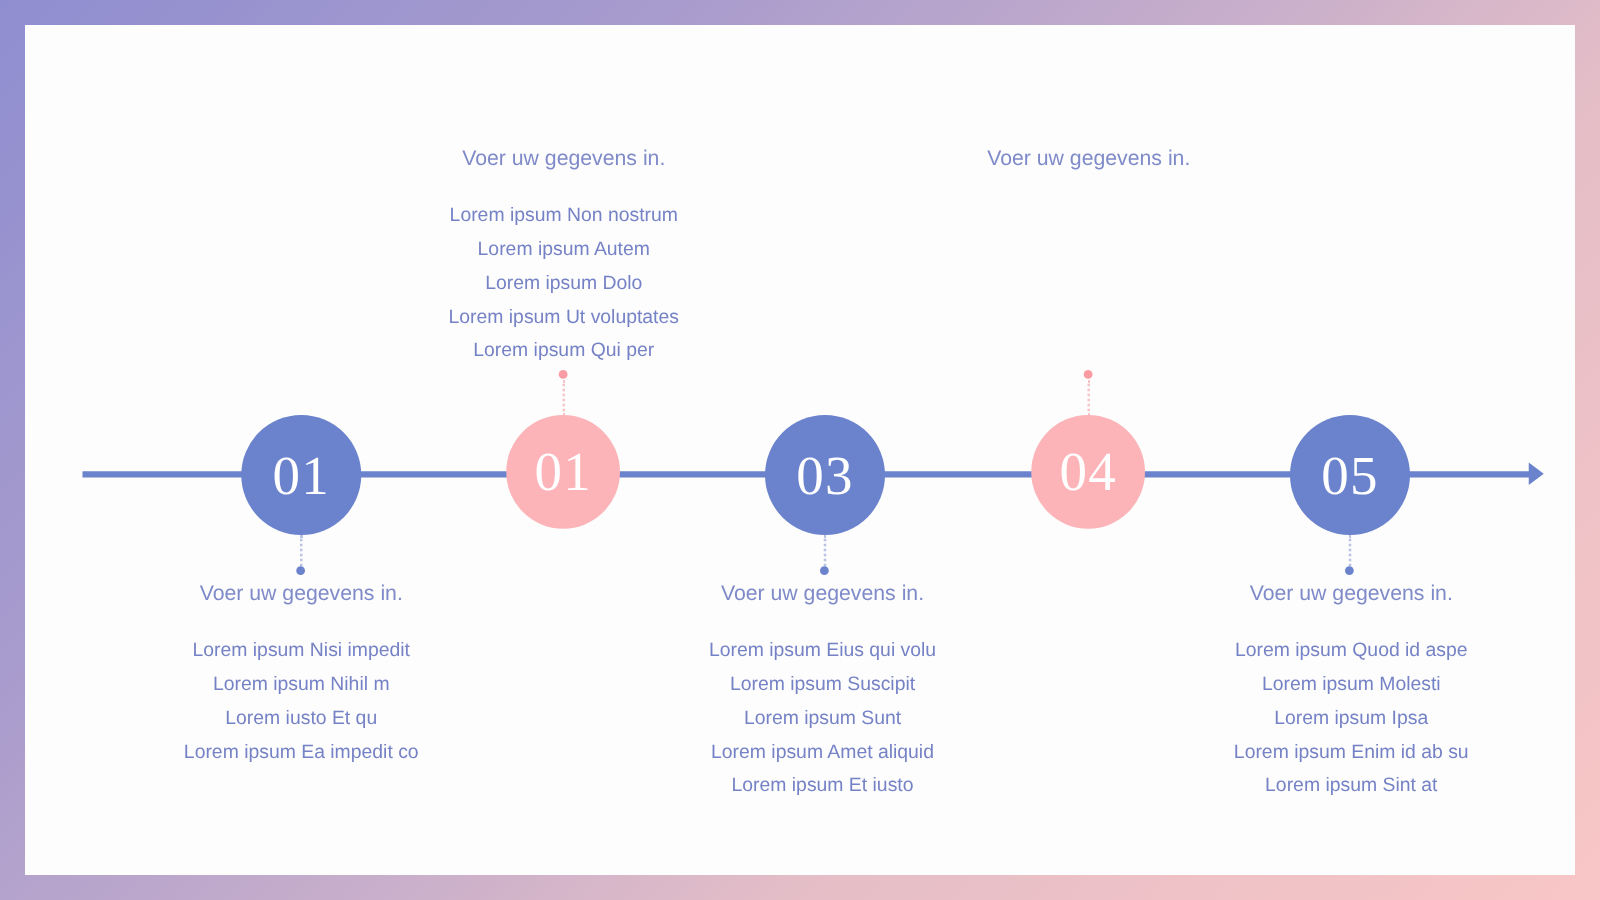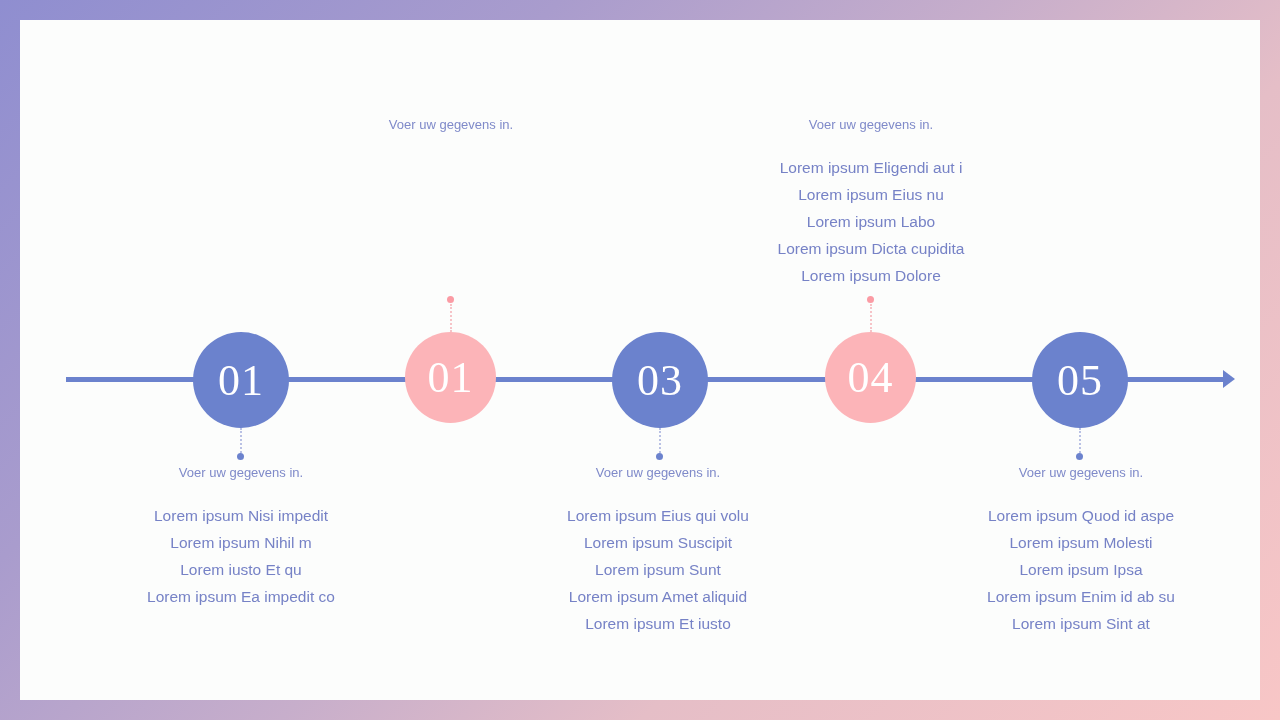--- a/index.html
+++ b/index.html
@@ -97,21 +97,21 @@
   .dot-u2 { left: 427px; top: 276px; }
   .dot-u4 { left: 847px; top: 276px; }
 
   
   .text-block {
     position: absolute;
     width: 300px;
     text-align: center;
   }
   .block-heading {
-    font-size: 13px;
+    font-size: 17px;
     color: #7f8ac9;
     margin: 0 0 22px 0;
     font-weight: normal;
   }
   .block-list {
     list-style: none;
     margin: 0;
     padding: 0;
   }
   .block-list li {
@@ -151,31 +151,31 @@
   <div class="conn-dot dot-d5"></div>
 
   <div class="step-circle blue c1">01</div>
   <div class="step-circle pink c2">01</div>
   <div class="step-circle blue c3">03</div>
   <div class="step-circle pink c4">04</div>
   <div class="step-circle blue c5">05</div>
 
   <div class="text-block tb-top-2">
     <p class="block-heading">Voer uw gegevens in.</p>
+    <ul class="block-list">
+      <li>Lorem ipsum Non nostrum</li>
+      <li>Lorem ipsum Autem</li>
+      <li>Lorem ipsum Dolo</li>
+      <li>Lorem ipsum Ut voluptates</li>
+      <li>Lorem ipsum Qui per</li>
+    </ul>
   </div>
 
   <div class="text-block tb-top-4">
     <p class="block-heading">Voer uw gegevens in.</p>
-    <ul class="block-list">
-      <li>Lorem ipsum Eligendi aut i</li>
-      <li>Lorem ipsum Eius nu</li>
-      <li>Lorem ipsum Labo</li>
-      <li>Lorem ipsum Dicta cupidita</li>
-      <li>Lorem ipsum Dolore</li>
-    </ul>
   </div>
 
   <div class="text-block tb-bot-1">
     <p class="block-heading">Voer uw gegevens in.</p>
     <ul class="block-list">
       <li>Lorem ipsum Nisi impedit</li>
       <li>Lorem ipsum Nihil m</li>
       <li>Lorem iusto Et qu</li>
       <li>Lorem ipsum Ea impedit co</li>
     </ul>

